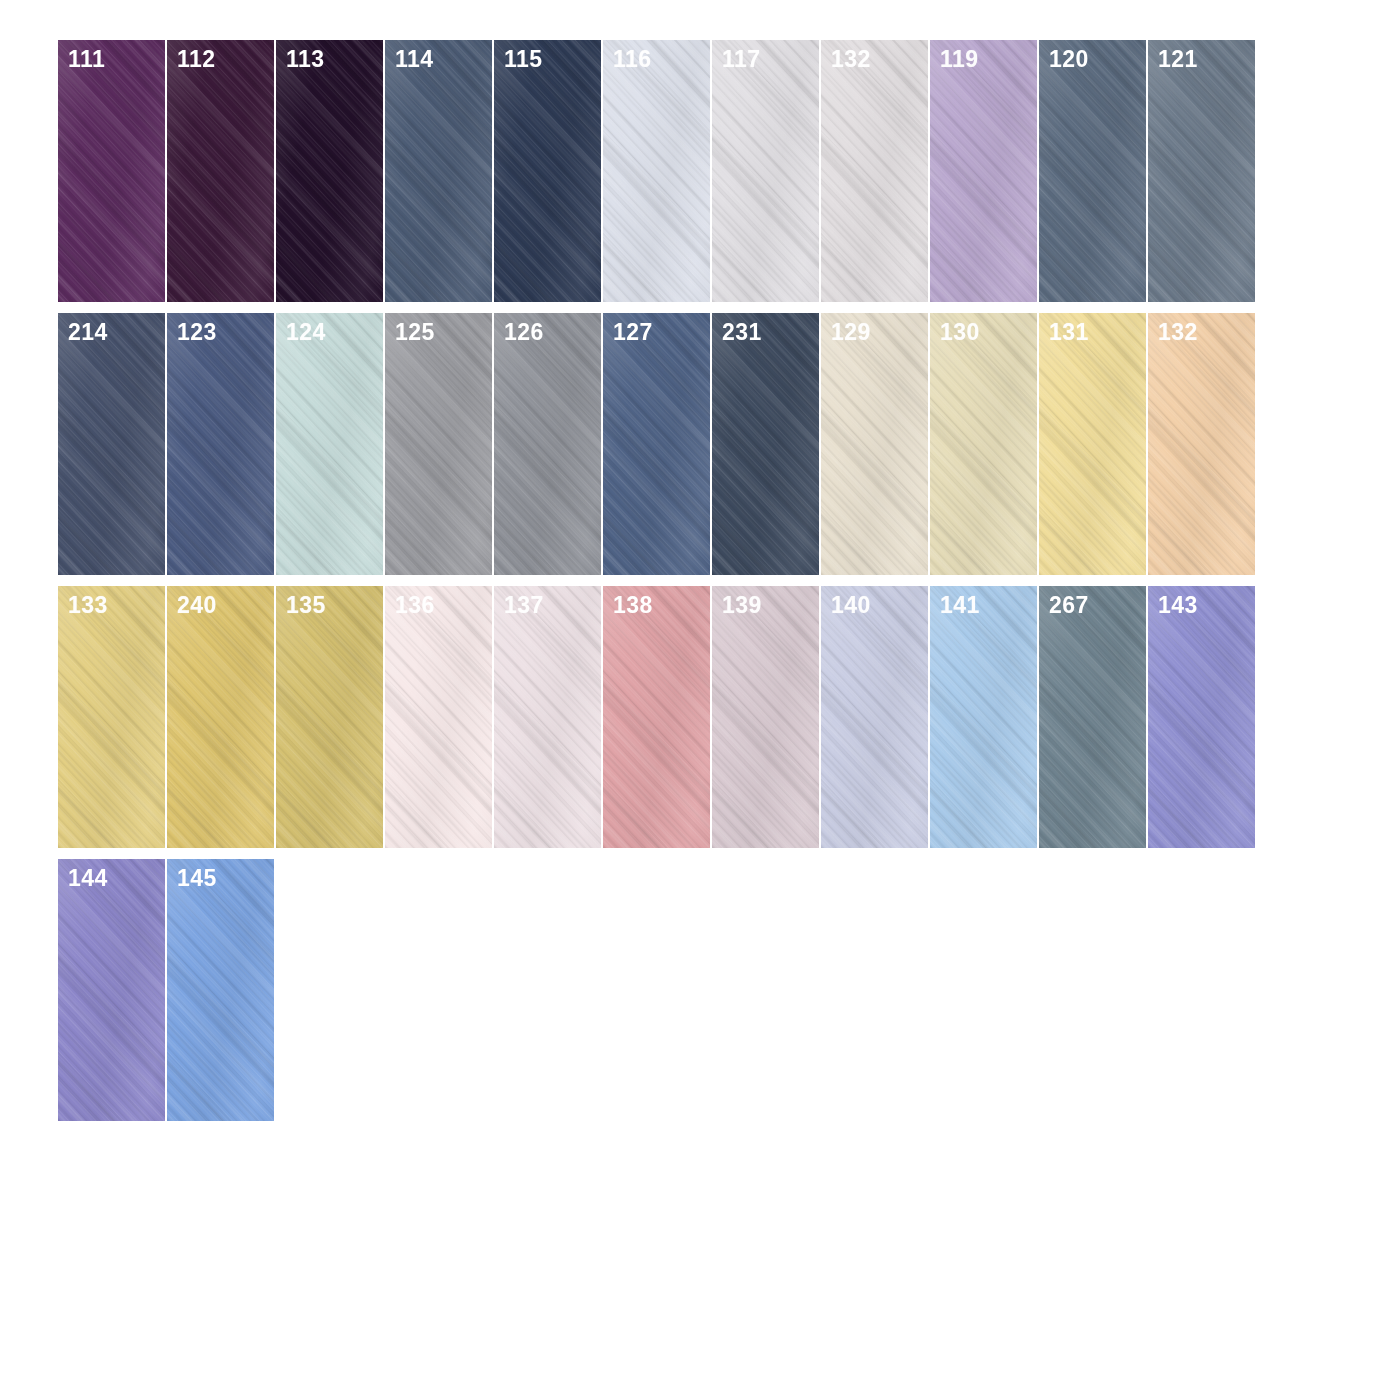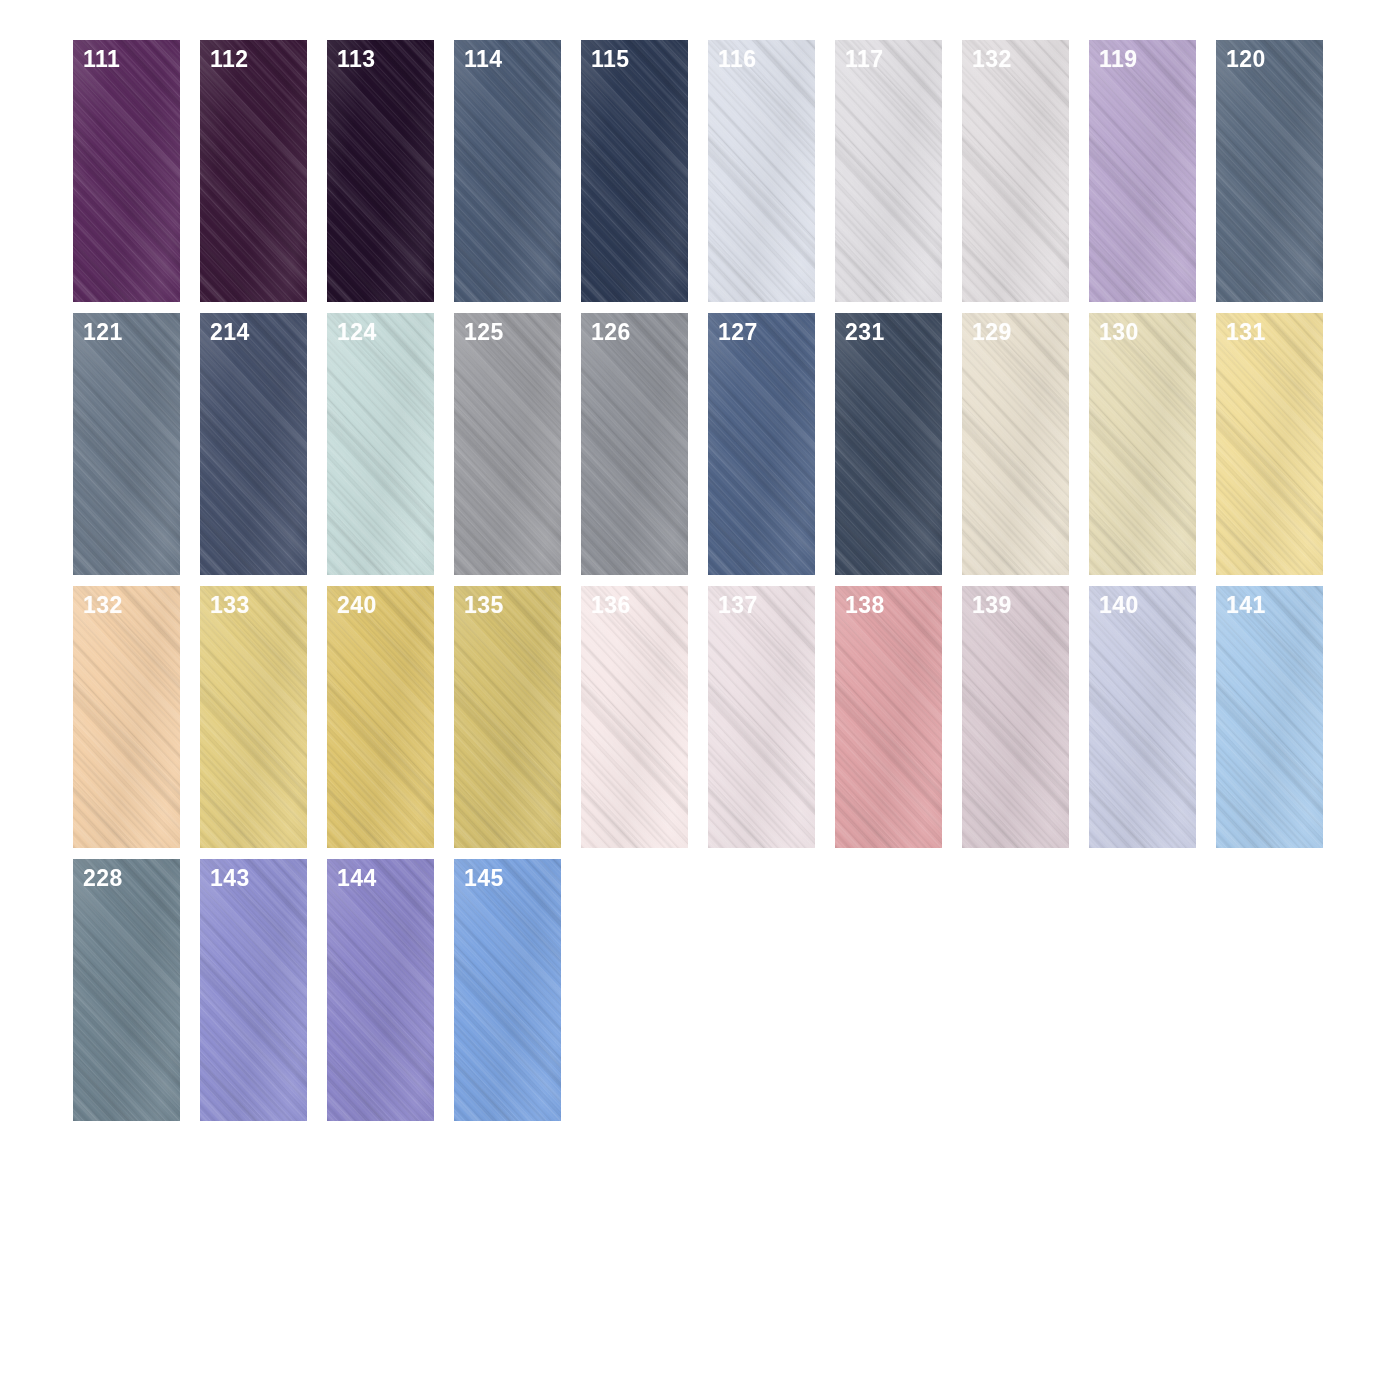--- a/index.html
+++ b/index.html
@@ -15,22 +15,21 @@
     overflow: hidden;
   }
 
   #swatch-grid {
     position: absolute;
     left: 58px;
     top: 40px;
     width: 1290px;
     display: flex;
     flex-wrap: wrap;
-    gap: 11px 20px;
-    margin-left: 15px;
+    gap: 11px 2px;
   }
 
   .swatch {
     position: relative;
     width: 107px;
     height: 262px;
     overflow: hidden;
     box-sizing: border-box;
   }
 
@@ -243,20 +242,29 @@
     <div class="swatch">
       <div class="swatch-color" style="background: rgb(70, 81, 107);"></div>
       <div class="swatch-texture tex-a"></div>
       <div class="swatch-texture tex-b"></div>
       <div class="swatch-texture tex-c"></div>
       <div class="swatch-texture tex-d"></div>
       <div class="swatch-sheen"></div>
       <div class="swatch-label">214</div>
     </div>
     <div class="swatch">
+      <div class="swatch-color" style="background: rgb(75, 91, 129);"></div>
+      <div class="swatch-texture tex-a"></div>
+      <div class="swatch-texture tex-b"></div>
+      <div class="swatch-texture tex-c"></div>
+      <div class="swatch-texture tex-d"></div>
+      <div class="swatch-sheen"></div>
+      <div class="swatch-label">123</div>
+    </div>
+    <div class="swatch">
       <div class="swatch-color" style="background: rgb(198, 220, 218);"></div>
       <div class="swatch-texture tex-a"></div>
       <div class="swatch-texture tex-b"></div>
       <div class="swatch-texture tex-c"></div>
       <div class="swatch-texture tex-d"></div>
       <div class="swatch-sheen"></div>
       <div class="swatch-label dim">124</div>
     </div>
     <div class="swatch">
       <div class="swatch-color" style="background: rgb(155, 156, 161);"></div>
@@ -411,21 +419,21 @@
       <div class="swatch-sheen"></div>
       <div class="swatch-label dim">141</div>
     </div>
     <div class="swatch">
       <div class="swatch-color" style="background: rgb(111, 131, 143);"></div>
       <div class="swatch-texture tex-a"></div>
       <div class="swatch-texture tex-b"></div>
       <div class="swatch-texture tex-c"></div>
       <div class="swatch-texture tex-d"></div>
       <div class="swatch-sheen"></div>
-      <div class="swatch-label">228</div>
+      <div class="swatch-label">267</div>
     </div>
     <div class="swatch">
       <div class="swatch-color" style="background: rgb(144, 144, 209);"></div>
       <div class="swatch-texture tex-a"></div>
       <div class="swatch-texture tex-b"></div>
       <div class="swatch-texture tex-c"></div>
       <div class="swatch-texture tex-d"></div>
       <div class="swatch-sheen"></div>
       <div class="swatch-label">143</div>
     </div>

